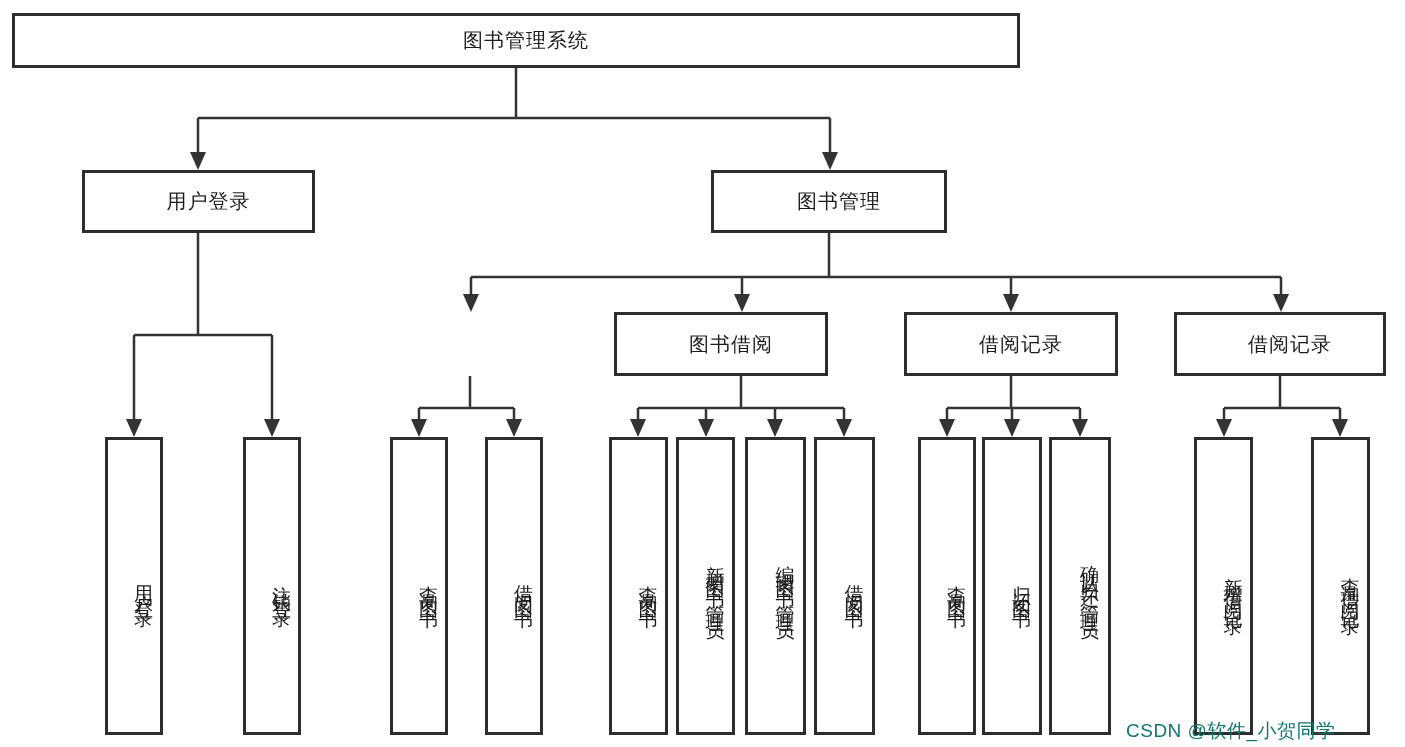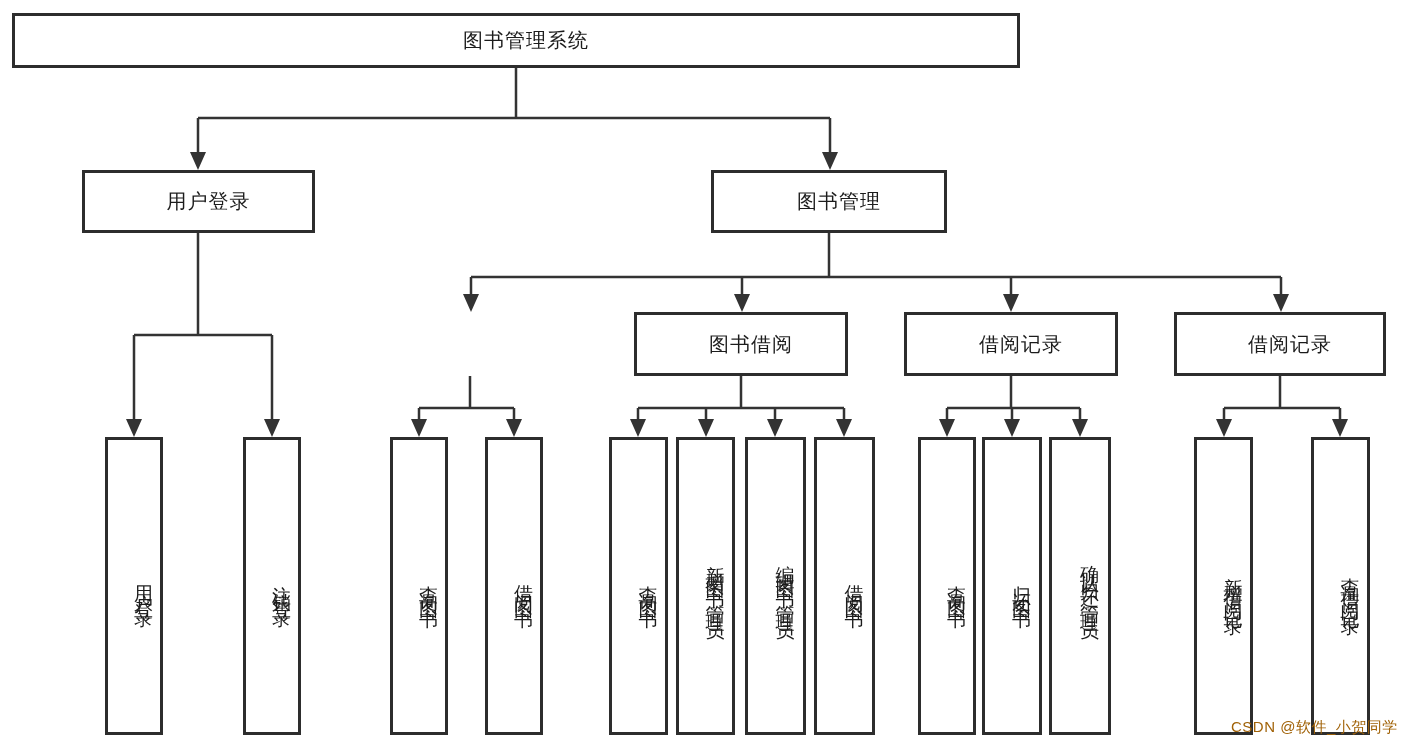--- a/index.html
+++ b/index.html
@@ -12,22 +12,22 @@
     position:absolute;box-sizing:border-box;background:#ffffff;
     border:3px solid #2d2d2d;color:#1c1c1c;z-index:1;
     display:flex;align-items:center;justify-content:center;
     font-size:20px;letter-spacing:1px;white-space:nowrap;padding-left:20px;
   }
   .vbox{
     writing-mode:vertical-rl;text-orientation:mixed;
     font-size:19px;line-height:1;letter-spacing:8px;white-space:normal;
   }
   .watermark{
-    position:absolute;left:1231px;top:718px;z-index:2;
-    color:#a16207;font-size:15px;letter-spacing:0.5px;white-space:nowrap;
+    position:absolute;left:1126px;top:718px;z-index:2;
+    color:#0f766e;font-size:19px;letter-spacing:0.5px;white-space:nowrap;
   }
 </style>
 </head>
 <body>
 
 <div class="stage">
 
   <svg class="wires" viewBox="0 0 1405 747" xmlns="http://www.w3.org/2000/svg">
     <path fill="none" stroke="#333333" stroke-width="2.5" d="
       M516 68V118 M198 118H830 M198 118V156 M830 118V156
@@ -48,21 +48,21 @@
       M939 419L955 419L947 437Z M1004 419L1020 419L1012 437Z
       M1072 419L1088 419L1080 437Z M1216 419L1232 419L1224 437Z
       M1332 419L1348 419L1340 437Z"></path>
   </svg>
 
   <div class="box" style="left:12px;top:13px;width:1008px;height:55px;">图书管理系统</div>
 
   <div class="box" style="left:82px;top:170px;width:233px;height:63px;">用户登录</div>
   <div class="box" style="left:711px;top:170px;width:236px;height:63px;">图书管理</div>
 
-  <div class="box" style="left:634px;top:312px;width:214px;height:64px;">图书借阅</div>
+  <div class="box" style="left:614px;top:312px;width:214px;height:64px;">图书借阅</div>
   <div class="box" style="left:904px;top:312px;width:214px;height:64px;">借阅记录</div>
   <div class="box" style="left:1174px;top:312px;width:212px;height:64px;">借阅记录</div>
 
   <div class="box vbox" style="left:105px;top:437px;width:58px;height:298px;">用户登录</div>
   <div class="box vbox" style="left:243px;top:437px;width:58px;height:298px;">注销登录</div>
 
   <div class="box vbox" style="left:390px;top:437px;width:58px;height:298px;">查询图书</div>
   <div class="box vbox" style="left:485px;top:437px;width:58px;height:298px;">借阅图书</div>
 
   <div class="box vbox" style="left:609px;top:437px;width:59px;height:298px;">查询图书</div>

